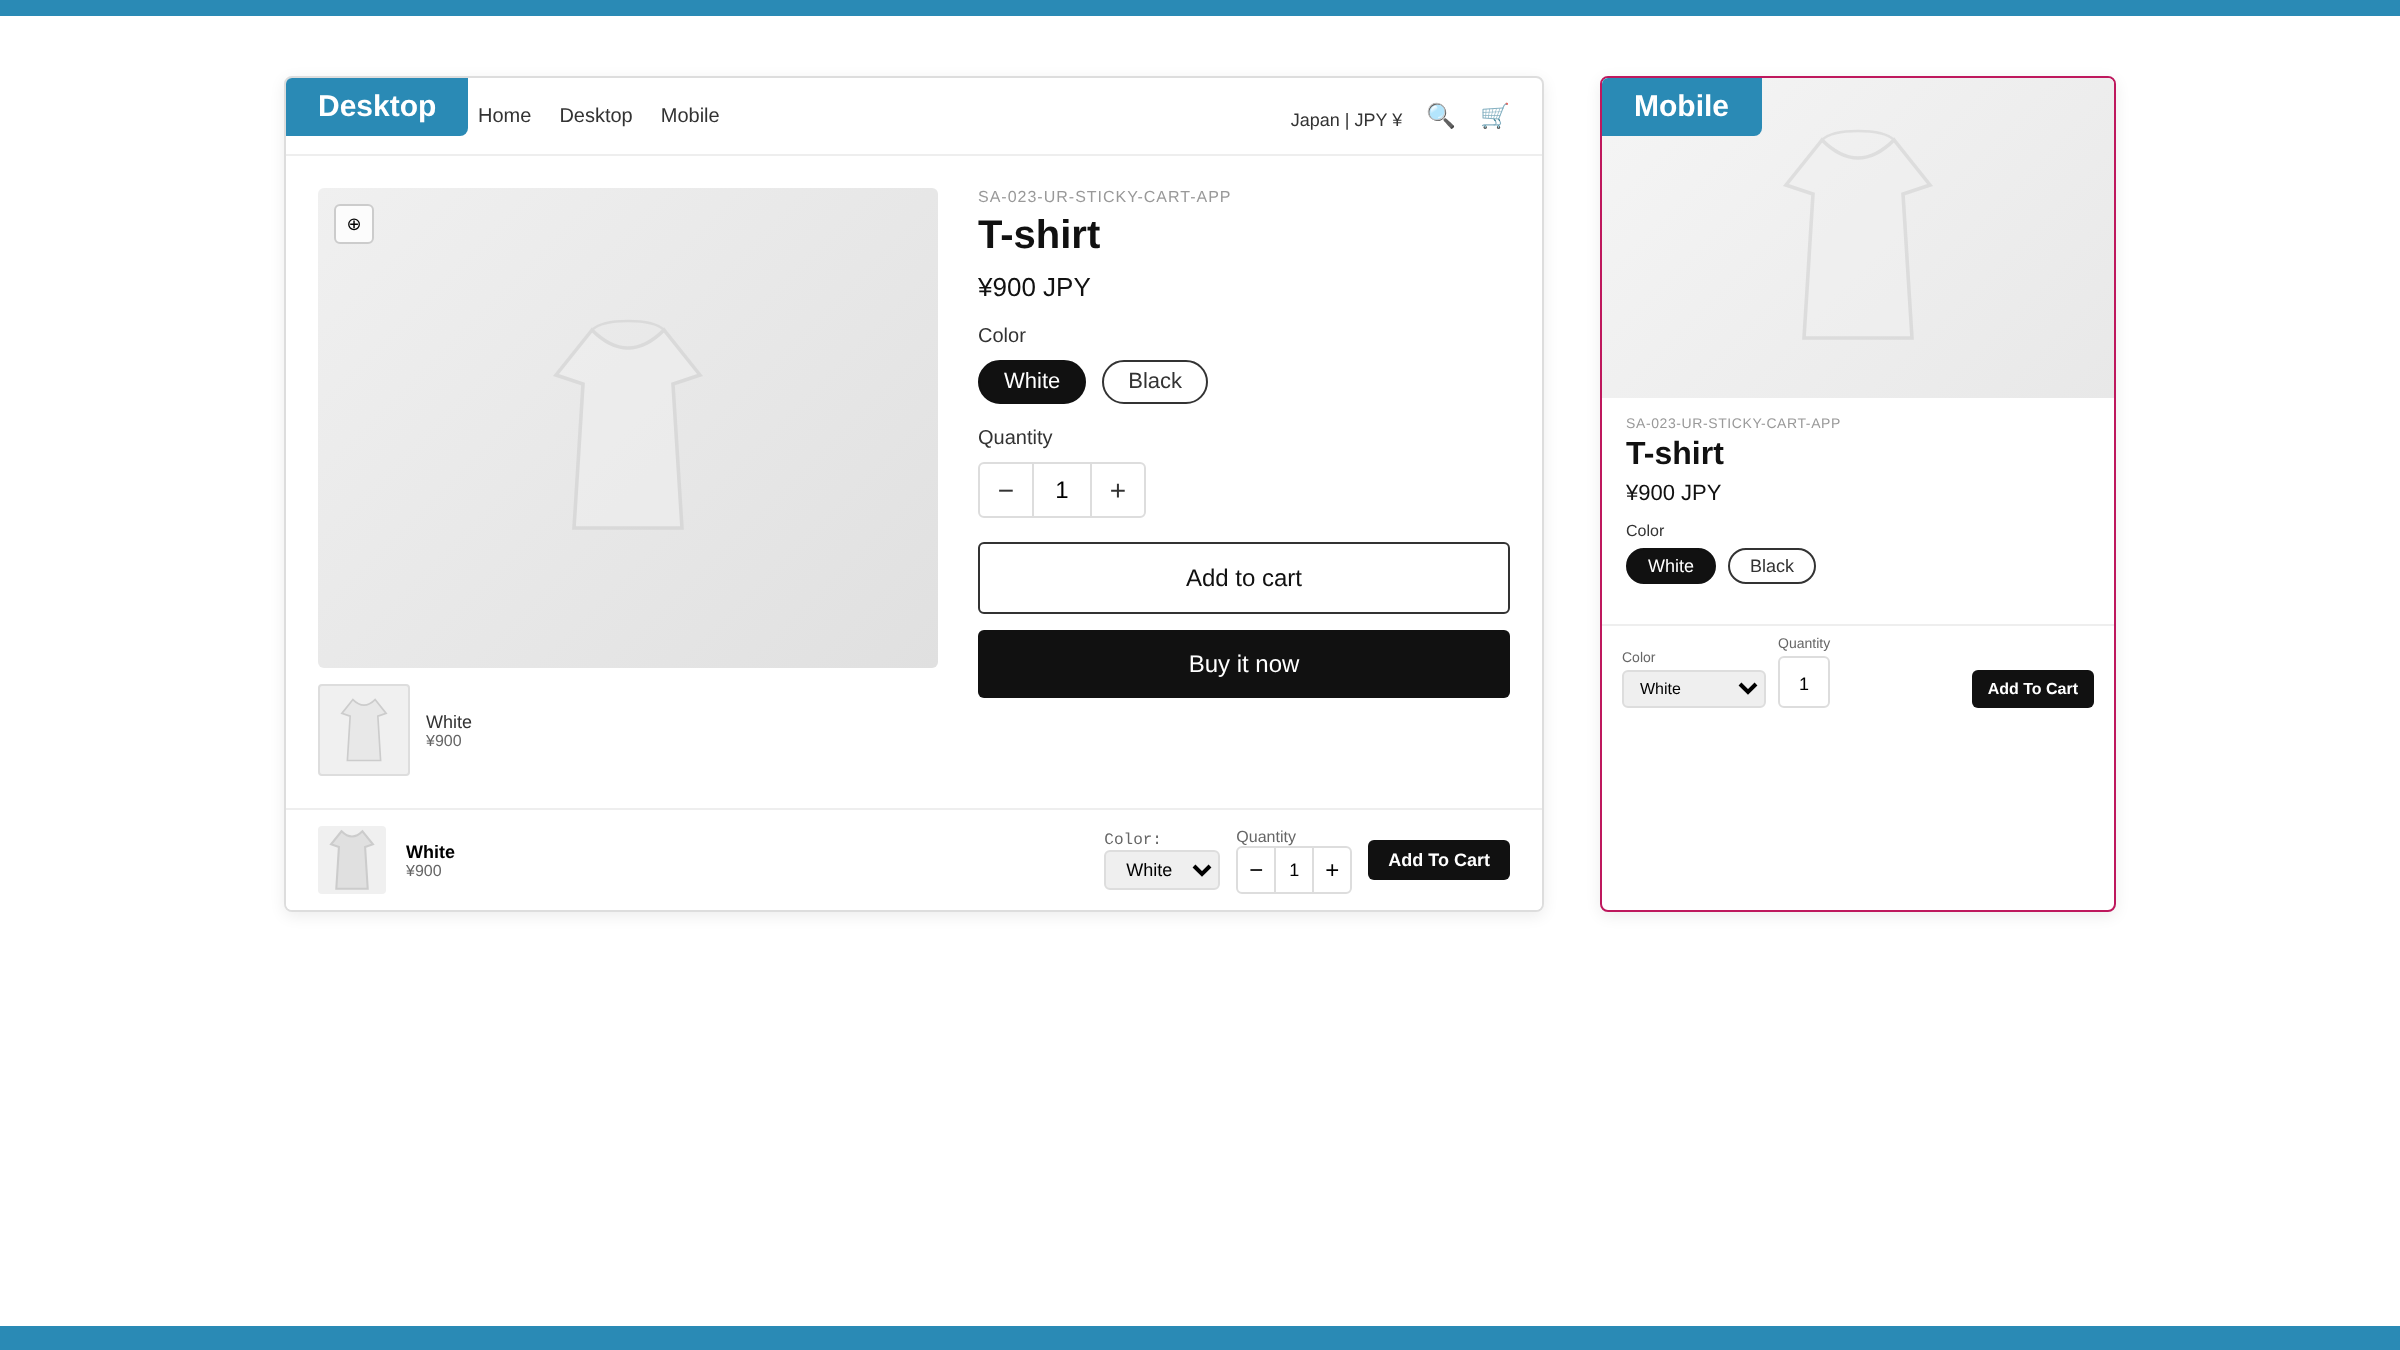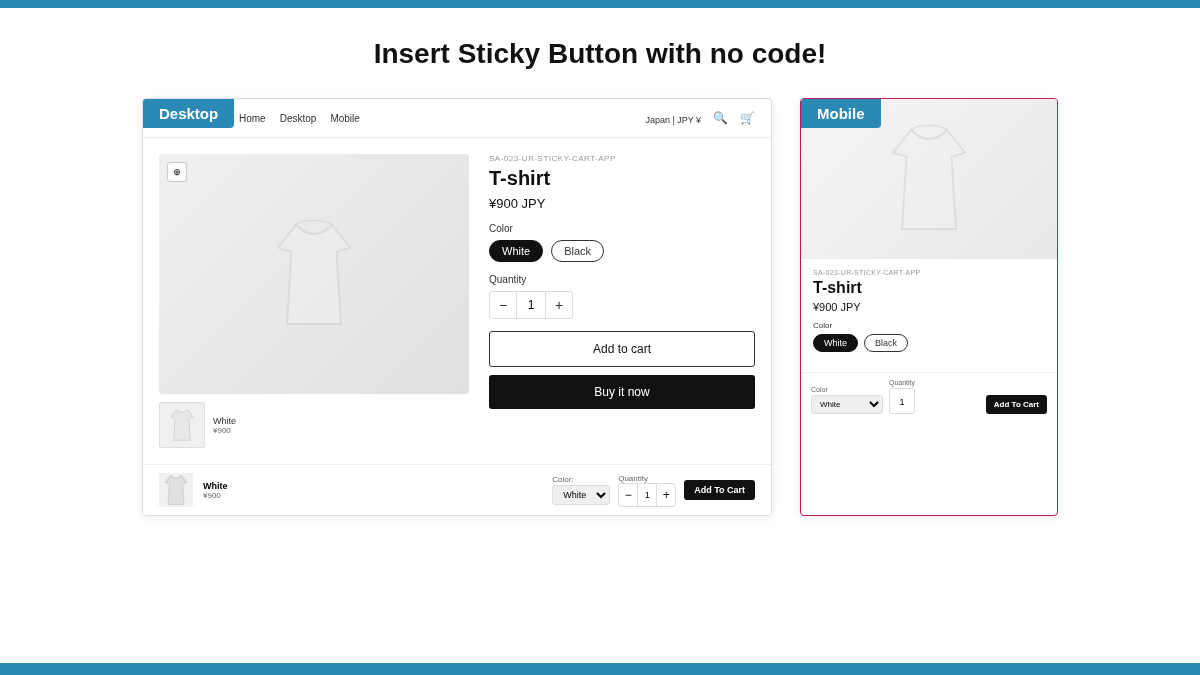--- a/index.html
+++ b/index.html
@@ -311,20 +311,21 @@
     .sticky-right {
       margin-left: auto;
       display: flex;
       align-items: center;
       gap: 8px;
     }
 
     .sticky-color-label {
       font-size: 8px;
       color: #666;
+      font-family: Liberation Mono, monospace;
     }
 
     .sticky-color-select {
       font-size: 9px;
       border: 1px solid #ddd;
       border-radius: 3px;
       padding: 3px 6px;
     }
 
     .sticky-qty-label {
@@ -528,21 +529,20 @@
       opacity: 0.5;
     }
   </style>
 </head>
 <body>
 
 <div class="top-bar"></div>
 
 <div class="main-content">
 
-  <h1 class="page-title">Insert Sticky Button with no code!</h1>
 
   <div class="previews-row">
 
     <div class="desktop-preview">
       <div class="preview-label">Desktop</div>
 
       <div class="shop-nav">
         <div class="shop-nav-links">
           <span style="font-size:10px;color:#333;">Home</span>
           <span style="font-size:10px;color:#333;">Desktop</span>

